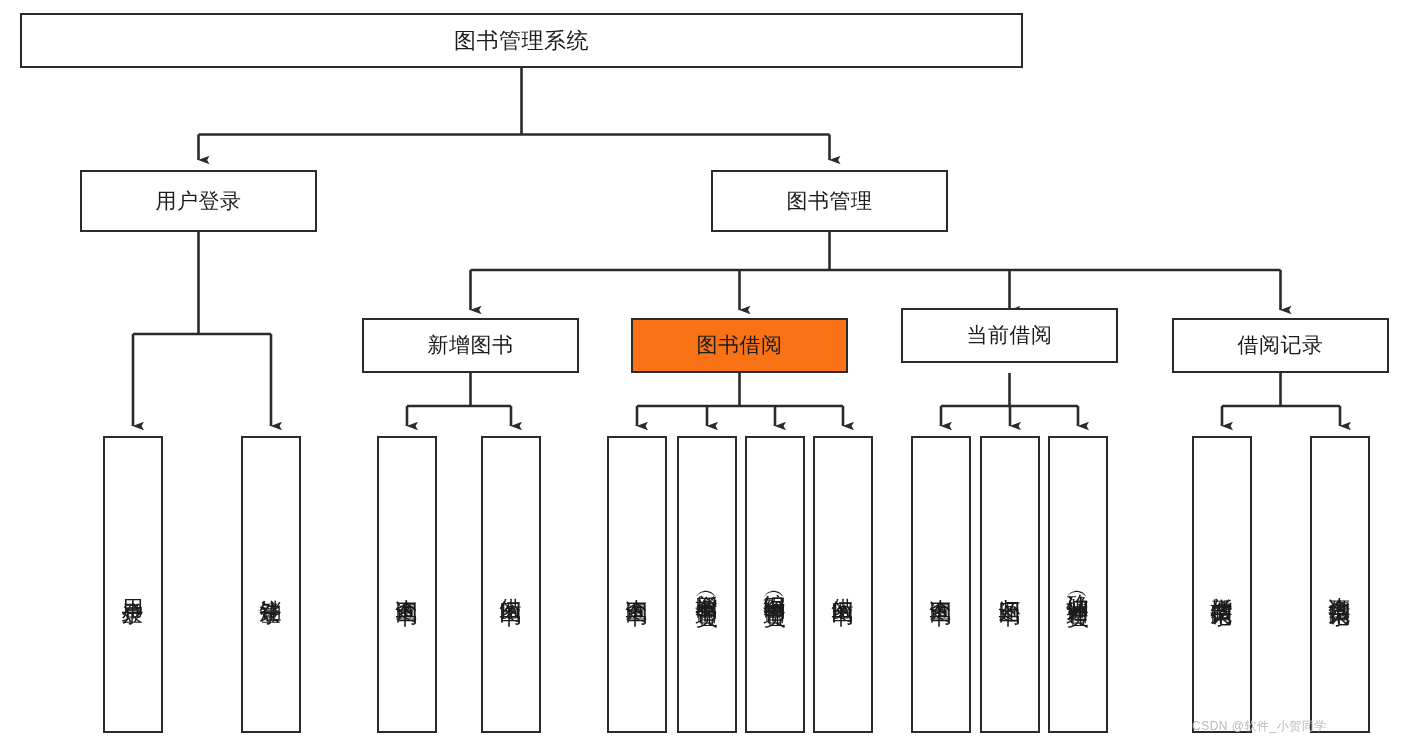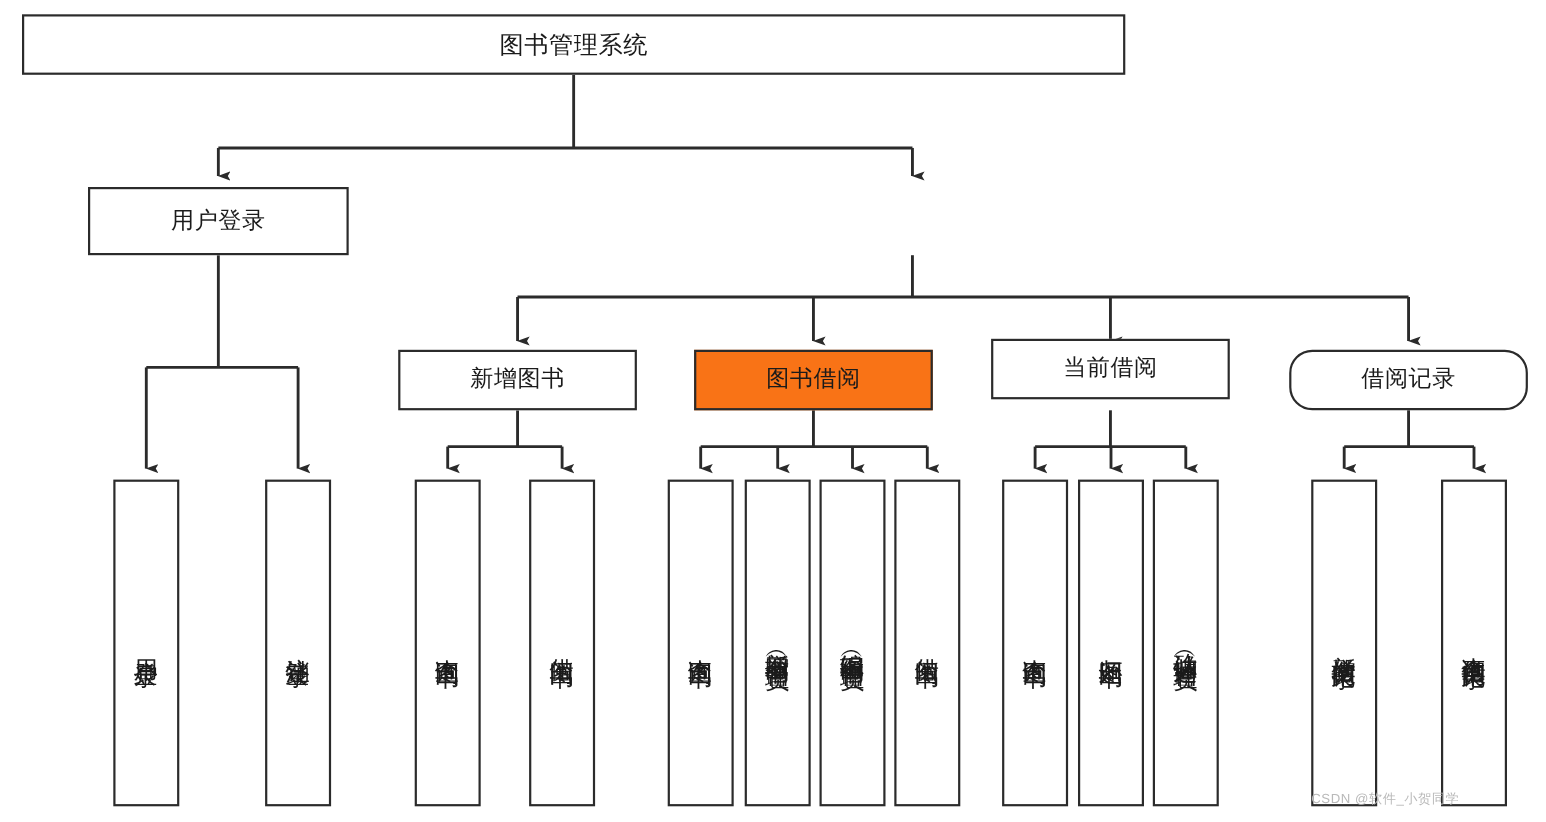--- a/index.html
+++ b/index.html
@@ -125,31 +125,34 @@
     </g>
   </svg>
 
   <div class="node root horiz" style="left: 20px; top: 13px; width: 1003px; height: 55px; border-color: rgb(43, 43, 43); background: rgb(255, 255, 255); color: rgb(27, 27, 27);">
     <span class="label">图书管理系统</span>
   </div>
 
   <div class="node horiz" style="left: 80px; top: 170px; width: 237px; height: 62px; border-color: rgb(43, 43, 43); background: rgb(255, 255, 255); color: rgb(27, 27, 27);">
     <span class="label">用户登录</span>
   </div>
+  <div class="node horiz" style="left: 711px; top: 170px; width: 237px; height: 62px; border-color: rgb(43, 43, 43); background: rgb(255, 255, 255); color: rgb(27, 27, 27);">
+    <span class="label">图书管理</span>
+  </div>
 
   <div class="node horiz" style="left: 362px; top: 318px; width: 217px; height: 55px; border-color: rgb(43, 43, 43); background: rgb(255, 255, 255); color: rgb(27, 27, 27);">
     <span class="label">新增图书</span>
   </div>
   <div class="node horiz" style="left: 631px; top: 318px; width: 217px; height: 55px; border-color: rgb(43, 43, 43); background: #f97316; color: rgb(27, 27, 27);">
     <span class="label">图书借阅</span>
   </div>
   <div class="node horiz" style="left: 901px; top: 308px; width: 217px; height: 55px; border-color: rgb(43, 43, 43); background: rgb(255, 255, 255); color: rgb(27, 27, 27);">
     <span class="label">当前借阅</span>
   </div>
-  <div class="node horiz" style="left: 1172px; top: 318px; width: 217px; height: 55px; border-color: rgb(43, 43, 43); background: rgb(255, 255, 255); color: rgb(27, 27, 27); border-radius: 21px;">
+  <div class="node horiz" style="left: 1172px; top: 318px; width: 217px; height: 55px; border-color: rgb(43, 43, 43); background: rgb(255, 255, 255); color: rgb(27, 27, 27);">
     <span class="label">借阅记录</span>
   </div>
 
   <div class="node vert" style="left: 103px; top: 436px; width: 60px; height: 297px; border-color: rgb(43, 43, 43); background: rgb(255, 255, 255); color: rgb(27, 27, 27);">
     <span class="label">用户登录</span>
   </div>
   <div class="node vert" style="left: 241px; top: 436px; width: 60px; height: 297px; border-color: rgb(43, 43, 43); background: rgb(255, 255, 255); color: rgb(27, 27, 27);">
     <span class="label">注销登录</span>
   </div>
   <div class="node vert" style="left: 377px; top: 436px; width: 60px; height: 297px; border-color: rgb(43, 43, 43); background: rgb(255, 255, 255); color: rgb(27, 27, 27);">

